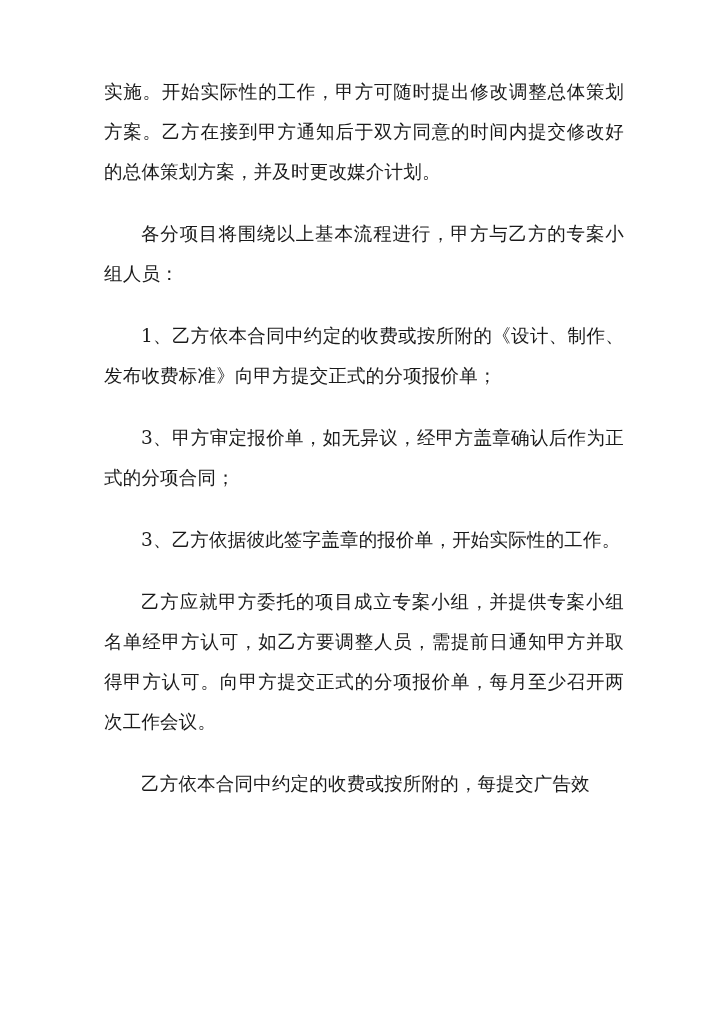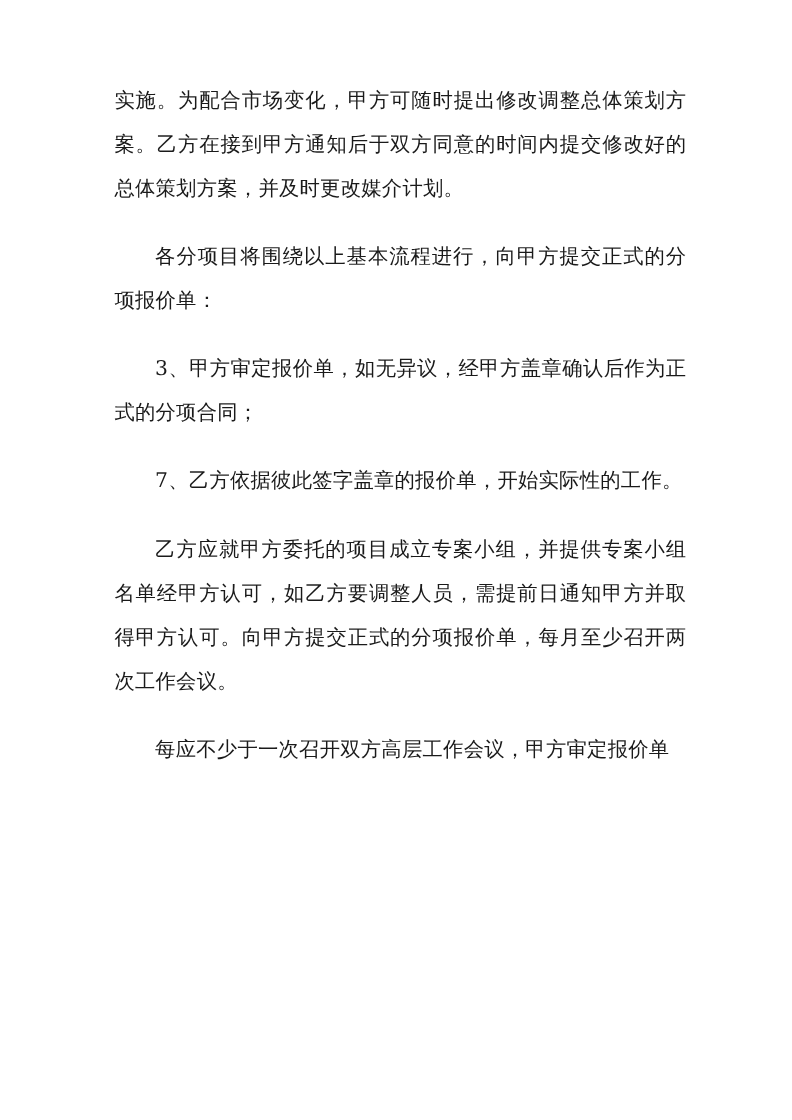--- a/index.html
+++ b/index.html
@@ -36,20 +36,21 @@
   }
   .para:last-child {
     margin-bottom: 0;
   }
 </style>
 </head>
 <body>
 
 <div class="page">
   <div class="doc-body">
-    <p class="para">实施。为配合市场变化，甲方可随时提出修改调整总体策划方案。乙方在接到甲方通知后于双方同意的时间内提交修改好的总体策划方案，并及时更改媒介计划。</p>
-    <p class="para indent">各分项目将围绕以上基本流程进行，向甲方提交正式的分项报价单：</p>
+    <p class="para">实施。开始实际性的工作，甲方可随时提出修改调整总体策划方案。乙方在接到甲方通知后于双方同意的时间内提交修改好的总体策划方案，并及时更改媒介计划。</p>
+    <p class="para indent">各分项目将围绕以上基本流程进行，甲方与乙方的专案小组人员：</p>
+    <p class="para indent">1、乙方依本合同中约定的收费或按所附的《设计、制作、发布收费标准》向甲方提交正式的分项报价单；</p>
     <p class="para indent">3、甲方审定报价单，如无异议，经甲方盖章确认后作为正式的分项合同；</p>
-    <p class="para indent">7、乙方依据彼此签字盖章的报价单，开始实际性的工作。</p>
+    <p class="para indent">3、乙方依据彼此签字盖章的报价单，开始实际性的工作。</p>
     <p class="para indent">乙方应就甲方委托的项目成立专案小组，并提供专案小组名单经甲方认可，如乙方要调整人员，需提前日通知甲方并取得甲方认可。向甲方提交正式的分项报价单，每月至少召开两次工作会议。</p>
-    <p class="para indent">每应不少于一次召开双方高层工作会议，甲方审定报价单</p>
+    <p class="para indent">乙方依本合同中约定的收费或按所附的，每提交广告效</p>
   </div>
 </div>
 
 </body></html>

